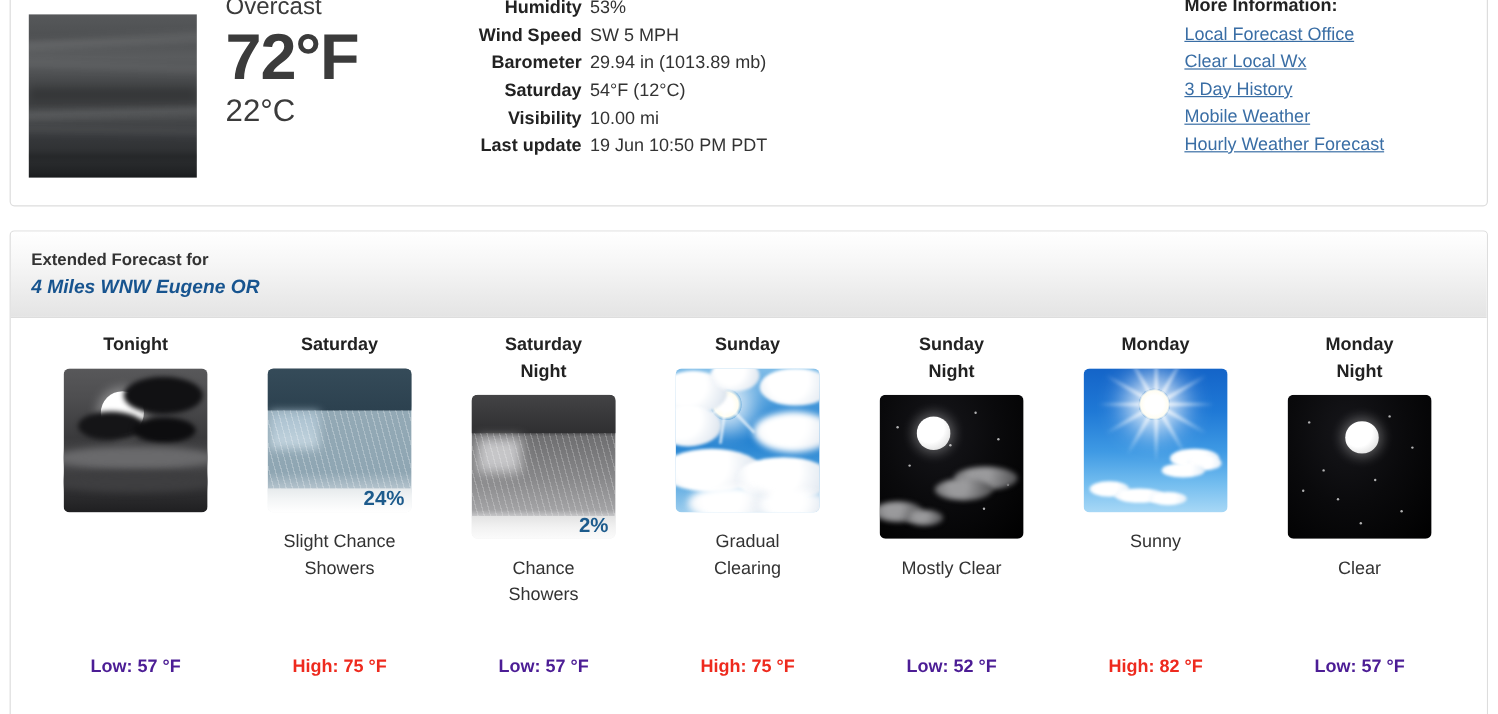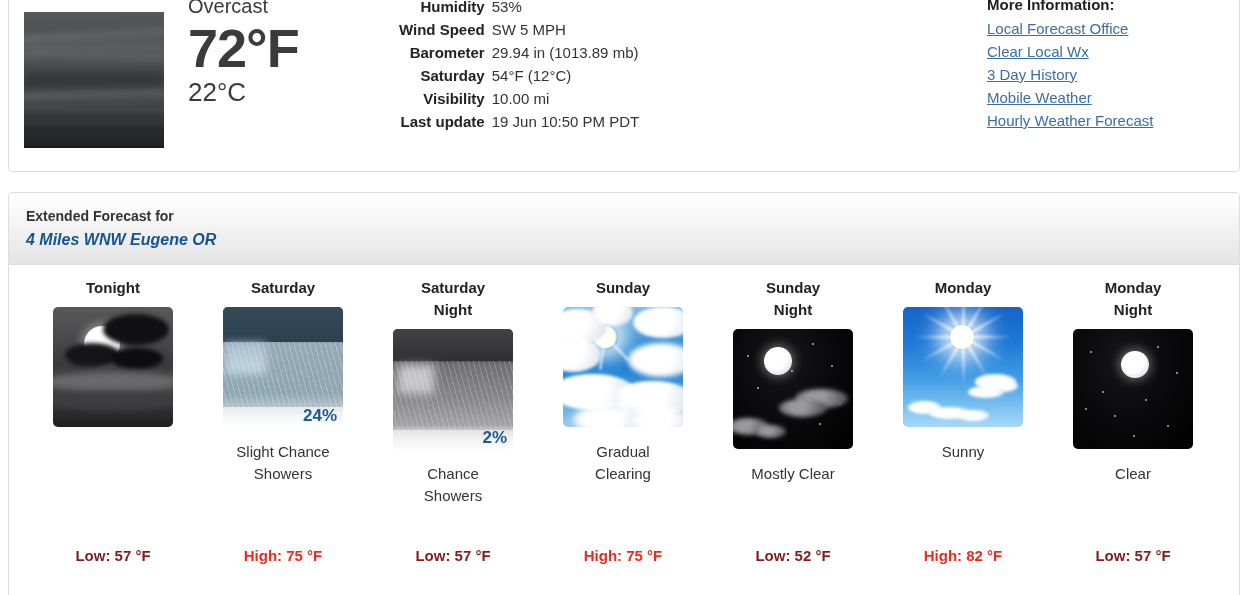--- a/index.html
+++ b/index.html
@@ -214,21 +214,21 @@
   }
   .day-temp {
     position: absolute;
     top: 282px;
     left: 0;
     width: 100%;
     font-size: 15px;
     font-weight: bold;
     text-align: center;
   }
-  .temp-low  { color: #7f1d1d; }
+  .temp-low  { color: #4c1d95; }
   .temp-high { color: #ee2a1e; }
 
   
   .wi { position: absolute; inset: 0; }
 
   
   .wi-night-cloudy {
     background: linear-gradient(to bottom, #58585a 0%, #4d4d4f 22%, #3a3a3c 48%, #4a4a4c 66%, #2e2e30 86%, #1f1f21 100%);
   }
   .wi-night-cloudy .moon {

